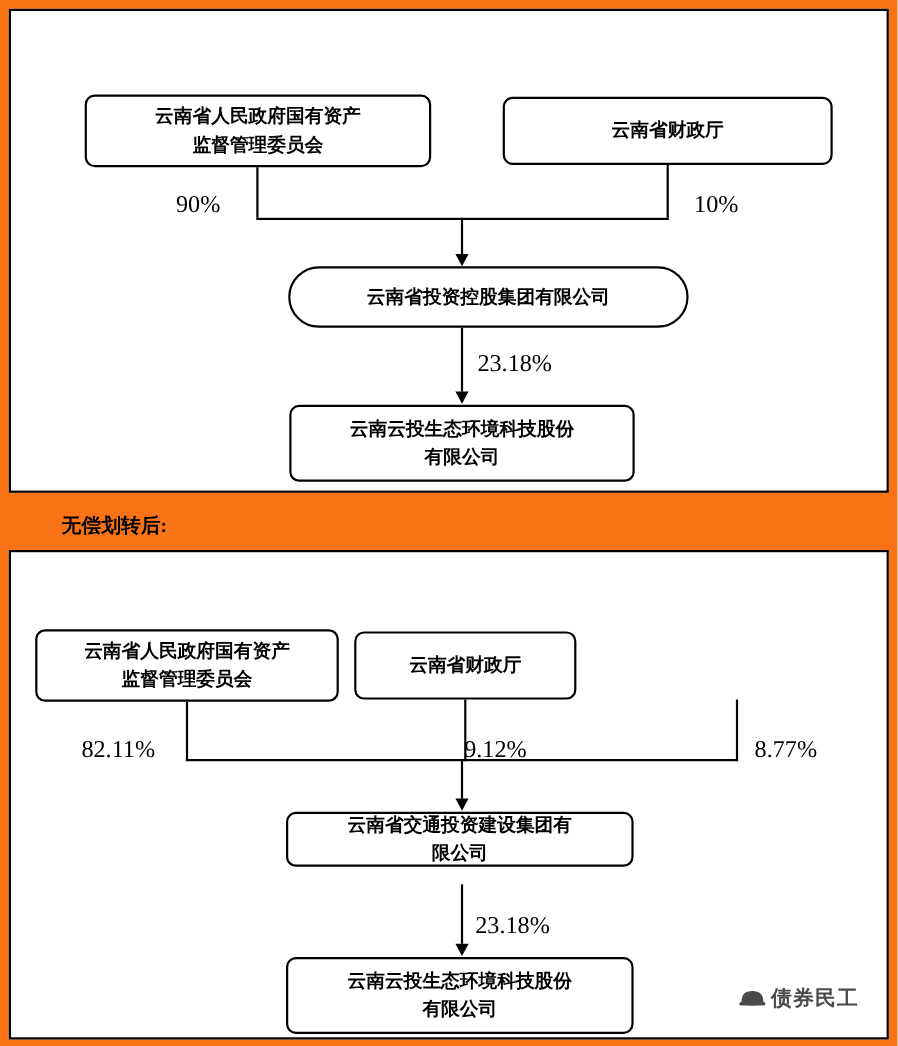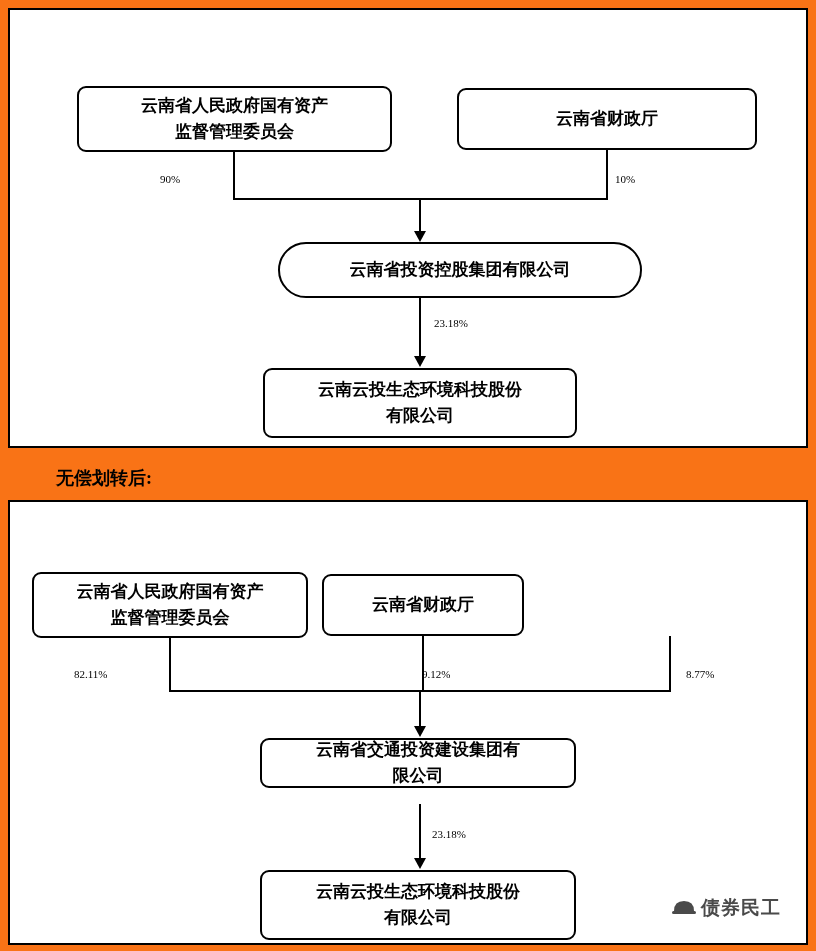--- a/index.html
+++ b/index.html
@@ -46,21 +46,21 @@
   .hline { position: absolute; height: 2px; background: #000; }
   .arrowhead {
     position: absolute;
     width: 0; height: 0;
     border-left: 6px solid transparent;
     border-right: 6px solid transparent;
     border-top: 11px solid #000;
   }
   .pct {
     position: absolute;
-    font-size: 11px;
+    font-size: 22px;
     font-weight: 400;
     color: #000;
     white-space: nowrap;
   }
   .caption {
     position: absolute;
     left: 56px;
     top: 466px;
     font-size: 18px;
     font-weight: 700;
@@ -99,23 +99,23 @@
       <span>云南省财政厅</span>
     </div>
 
     <div class="vline" style="left:223px; top:142px; height:46px;"></div>
     <div class="vline" style="left:596px; top:140px; height:48px;"></div>
     <div class="hline" style="left:223px; top:188px; width:375px;"></div>
     <div class="vline" style="left:409px; top:188px; height:34px;"></div>
     <div class="arrowhead" style="left:404px; top:221px;"></div>
 
     <div class="pct" style="left:150px; top:163px;">90%</div>
-    <div class="pct" style="left:605px; top:163px;">10%</div>
+    <div class="pct" style="left:621px; top:163px;">10%</div>
 
-    <div class="box" style="left:268px; top:232px; width:364px; height:56px;border-radius:28px;">
+    <div class="box" style="left:252px; top:232px; width:364px; height:56px;border-radius:28px;">
       <span>云南省投资控股集团有限公司</span>
     </div>
 
     <div class="vline" style="left:409px; top:288px; height:58px;"></div>
     <div class="arrowhead" style="left:404px; top:346px;"></div>
     <div class="pct" style="left:424px; top:307px;">23.18%</div>
 
     <div class="box" style="left:253px; top:358px; width:314px; height:70px;">
       <span>云南云投生态环境科技股份</span>
       <span>有限公司</span>

